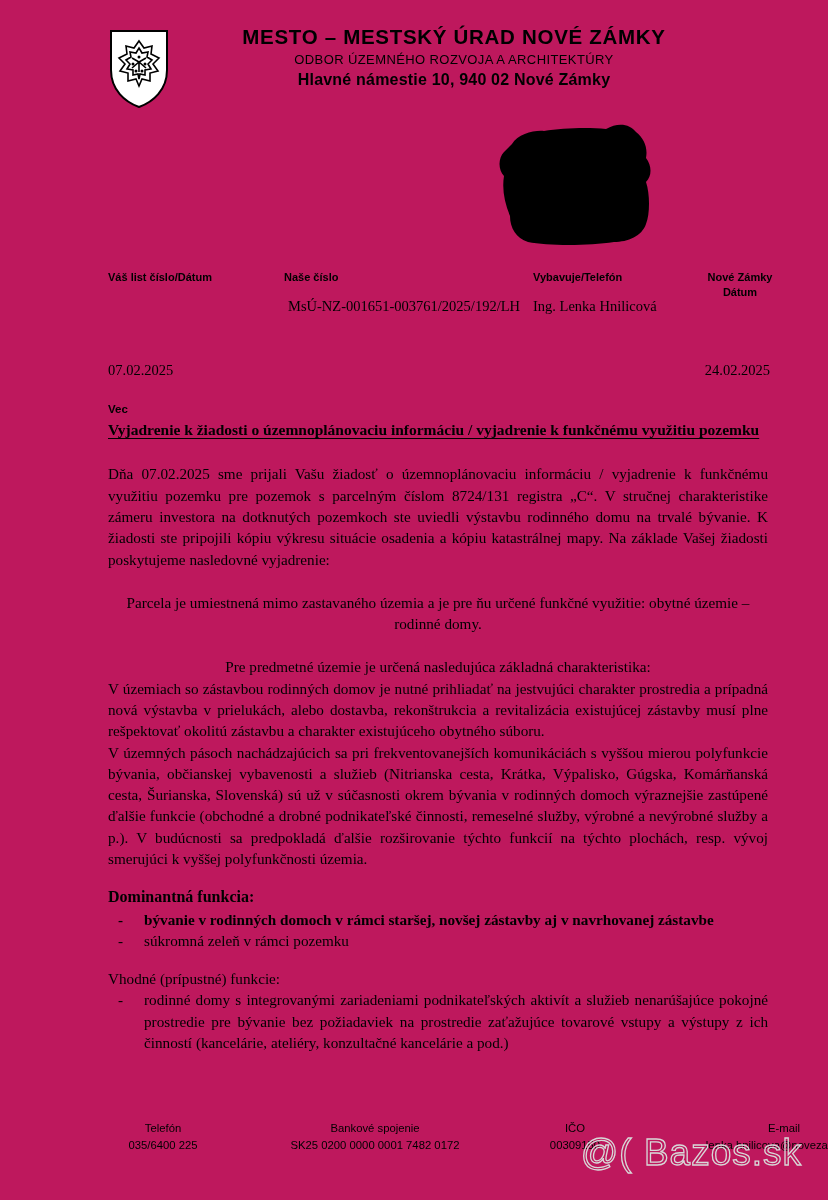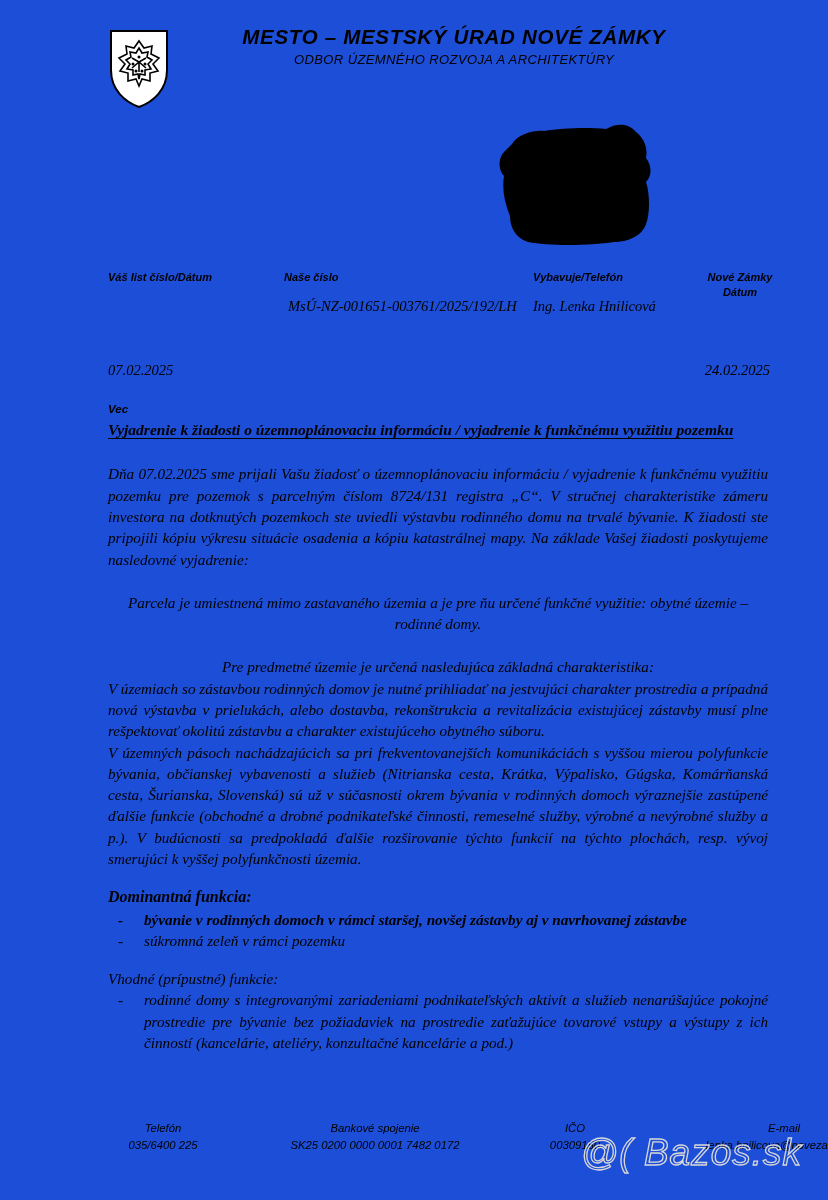--- a/index.html
+++ b/index.html
@@ -7,24 +7,23 @@
     padding: 0;
     background: #c8c8c8;
   }
   body {
     font-family: "Liberation Serif", "DejaVu Serif", serif;
   }
   .page {
     position: relative;
     width: 828px;
     height: 1200px;
-    background: #1d4ed8;
+    background: #be185d;
     overflow: hidden;
     box-sizing: border-box;
-    font-style: italic;
   }
 
   
   .letterhead {
     display: flex;
     align-items: flex-start;
     padding: 24px 60px 0 108px;
   }
   .crest {
     width: 62px;
@@ -258,20 +257,21 @@
           <circle cx="25" cy="36" r="1.5"></circle>
           <circle cx="37" cy="36" r="1.5"></circle>
           <circle cx="28" cy="43" r="1.5"></circle>
           <circle cx="34" cy="43" r="1.5"></circle>
         </g>
       </svg>
     </div>
     <div class="org-block">
       <div class="org-line1">MESTO – MESTSKÝ ÚRAD NOVÉ ZÁMKY</div>
       <div class="org-line2">ODBOR ÚZEMNÉHO ROZVOJA A ARCHITEKTÚRY</div>
+      <div class="org-line3">Hlavné námestie 10, 940 02  Nové Zámky</div>
     </div>
   </div>
 
   <div class="redaction-wrap">
     <div class="redaction">
       <svg viewBox="0 0 190 132" xmlns="http://www.w3.org/2000/svg">
         <path d="M34 26 C40 16 56 12 66 13 C84 10 110 9 128 11
                  C140 4 152 6 158 14 C166 20 170 30 168 40
                  C174 48 174 58 168 64 C172 76 172 96 168 106
                  C164 118 150 124 136 124 C110 128 70 128 50 124

